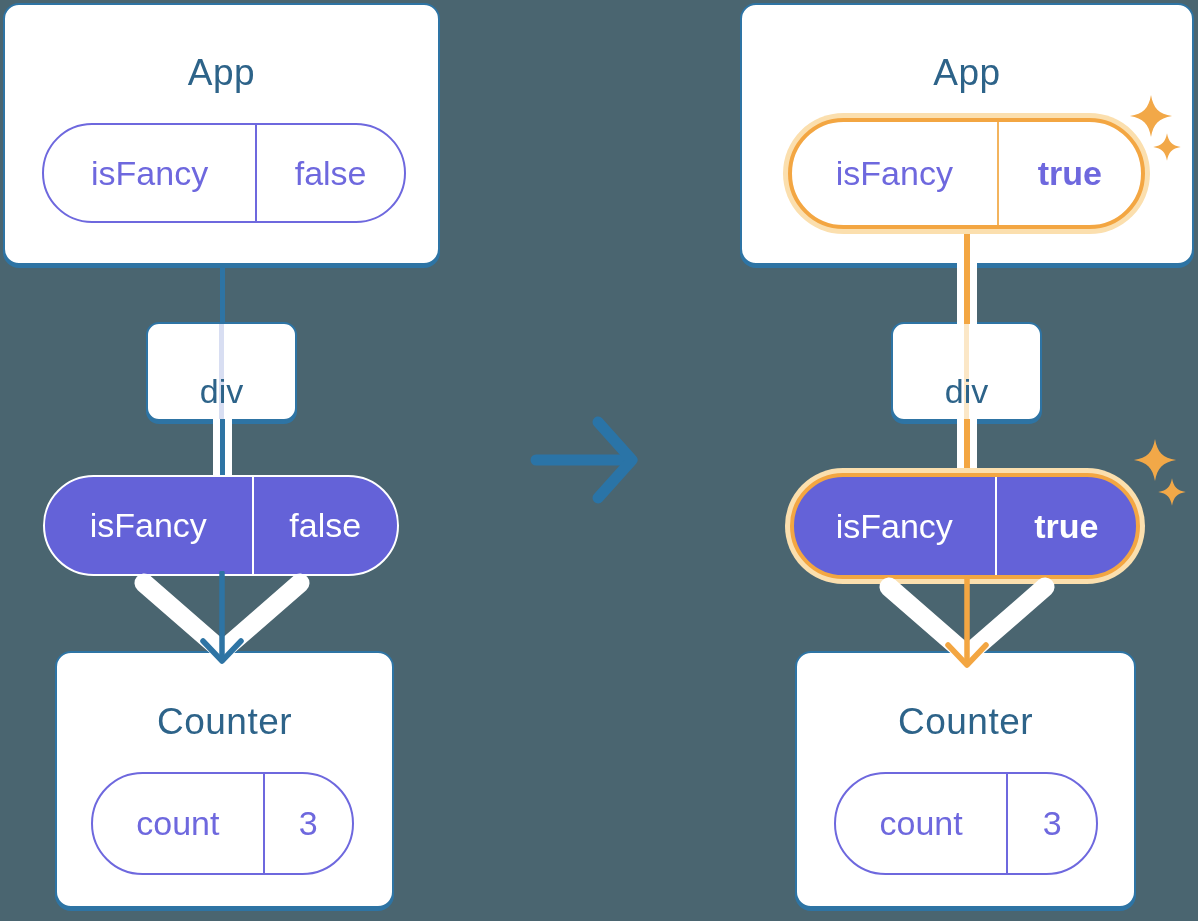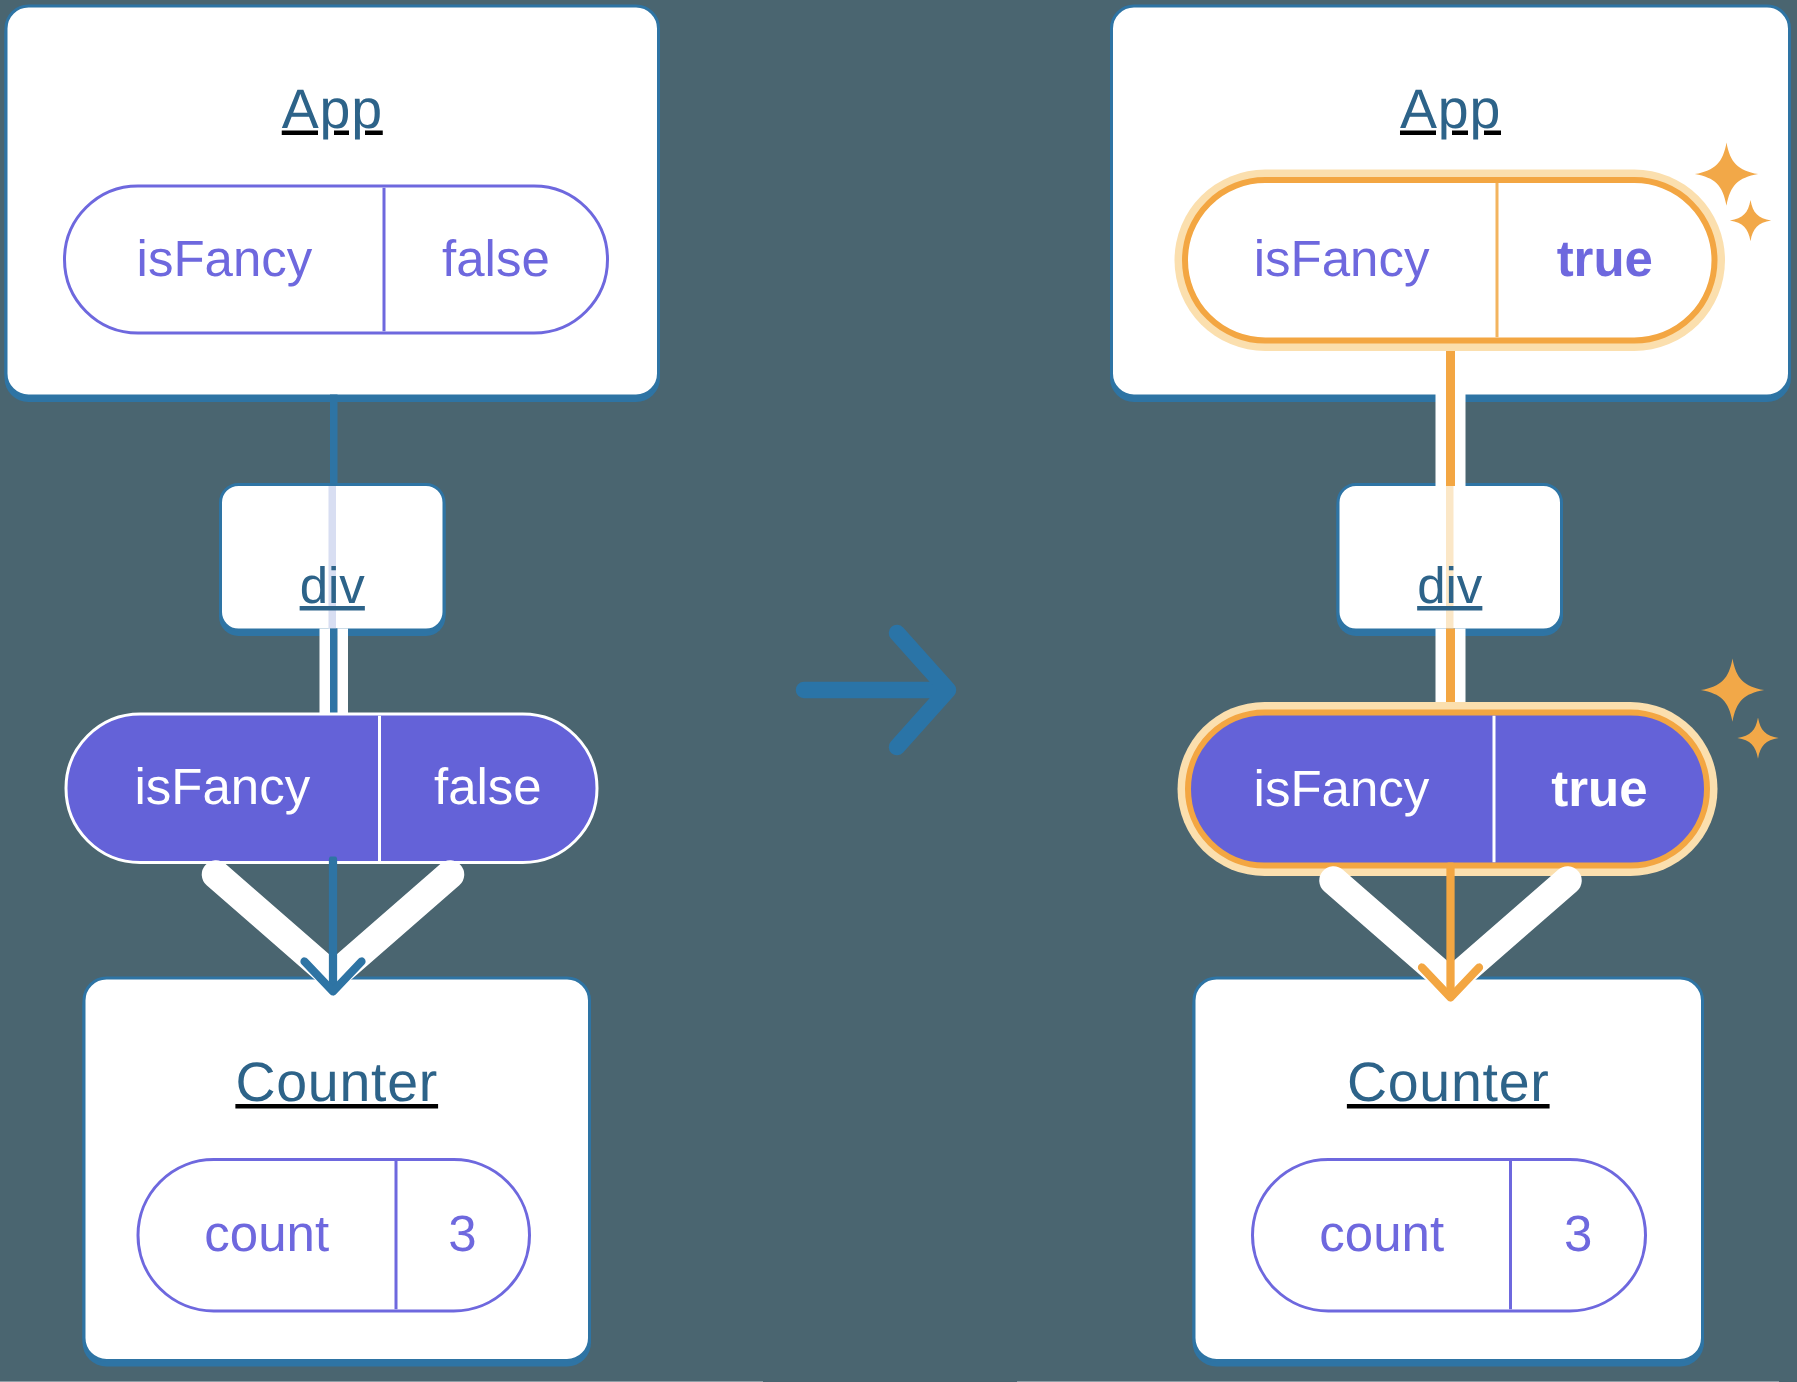--- a/index.html
+++ b/index.html
@@ -4,21 +4,21 @@
 <style>
   html,body { margin:0; padding:0; }
   body { font-family: "Liberation Sans", sans-serif; }
   .stage {
     position:relative; width:1198px; height:921px;
     background:#4a6570; overflow:hidden;
   }
   .card {
     position:absolute; background:#ffffff;
     border:2.5px solid #2e74a4; border-radius:16px;
-    box-shadow:0 3px 0 #2e74a4; box-sizing:border-box; z-index:1;text-decoration:underline;
+    box-shadow:0 3px 0 #2e74a4; box-sizing:border-box; z-index:1;
   }
   .card-title {
     text-align:center; color:#2d6389; font-size:37px;
     font-weight:500; letter-spacing:0.5px;
   }
   .pill {
     position:absolute; display:flex; align-items:stretch;
     border-radius:62px; box-sizing:border-box; overflow:hidden; z-index:3;
   }
   .pill .cell {

